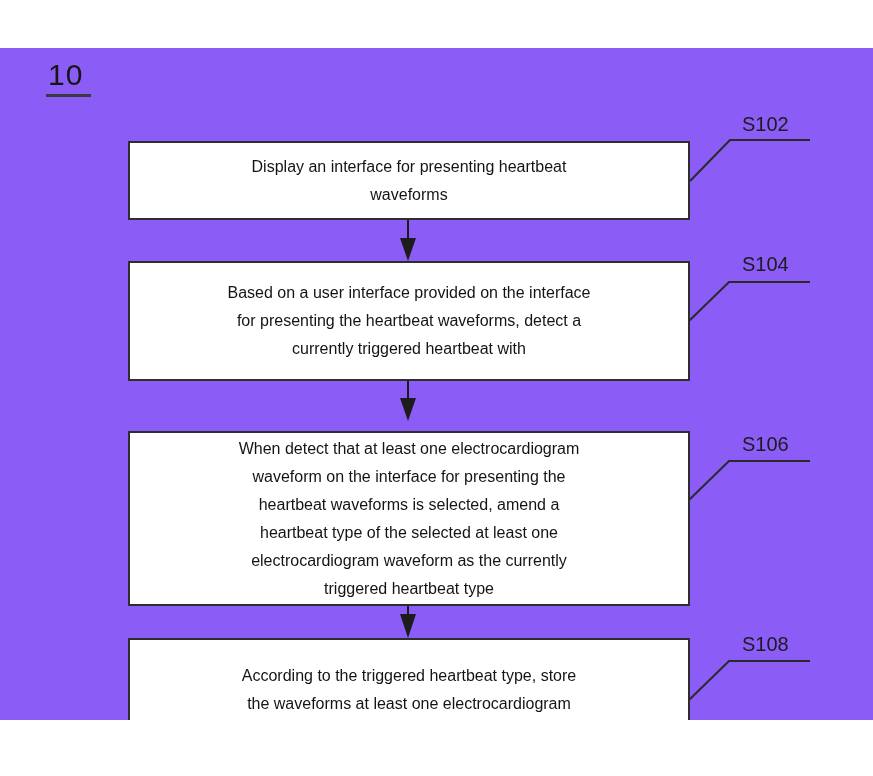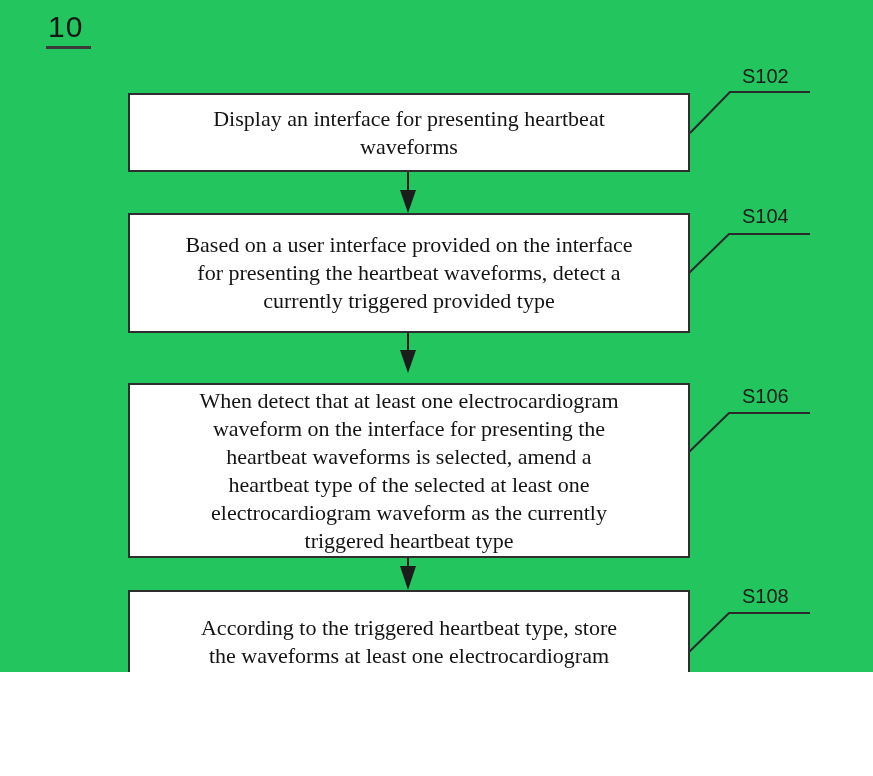--- a/index.html
+++ b/index.html
@@ -4,24 +4,25 @@
 <style>
   html, body {
     margin: 0;
     padding: 0;
     background: #ffffff;
   }
   .canvas {
     position: relative;
     width: 873px;
     height: 672px;
-    background: #22c55e;
+    background: #8b5cf6;
     font-family: "Liberation Sans", sans-serif;
     color: #161616;
     overflow: hidden;
+    margin-top: 48px;
   }
   .fig-num {
     position: absolute;
     left: 46px;
     top: 12px;
     font-size: 30px;
     font-weight: 400;
     letter-spacing: 1px;
     color: #161616;
     border-bottom: 3px solid #3a3a3a;
@@ -56,22 +57,22 @@
     background: #ffffff;
     display: flex;
     align-items: center;
     justify-content: center;
   }
   .box-1 { top: 93px;  height: 79px;  }
   .box-2 { top: 213px; height: 120px; }
   .box-3 { top: 383px; height: 175px; }
   .box-4 { top: 590px; height: 160px; }
   .box-text {
-    font-family: Liberation Serif, serif;
-    font-size: 22px;
+    font-family: Liberation Sans, sans-serif;
+    font-size: 16px;
     line-height: 28px;
     text-align: center;
     white-space: pre-line;
     color: #141414;
     padding: 0 8px;
   }
   .step-label {
     position: absolute;
     left: 742px;
     font-size: 20px;
@@ -113,21 +114,21 @@
   </svg>
 
   <div class="flow-box box-1">
     <div class="box-text">Display an interface for presenting heartbeat
 waveforms</div>
   </div>
 
   <div class="flow-box box-2">
     <div class="box-text">Based on a user interface provided on the interface
 for presenting the heartbeat waveforms, detect a
-currently triggered provided type</div>
+currently triggered heartbeat with</div>
   </div>
 
   <div class="flow-box box-3">
     <div class="box-text">When detect that at least one electrocardiogram
 waveform on the interface for presenting the
 heartbeat waveforms is selected, amend a
 heartbeat type of the selected at least one
 electrocardiogram waveform as the currently
 triggered heartbeat type</div>
   </div>

